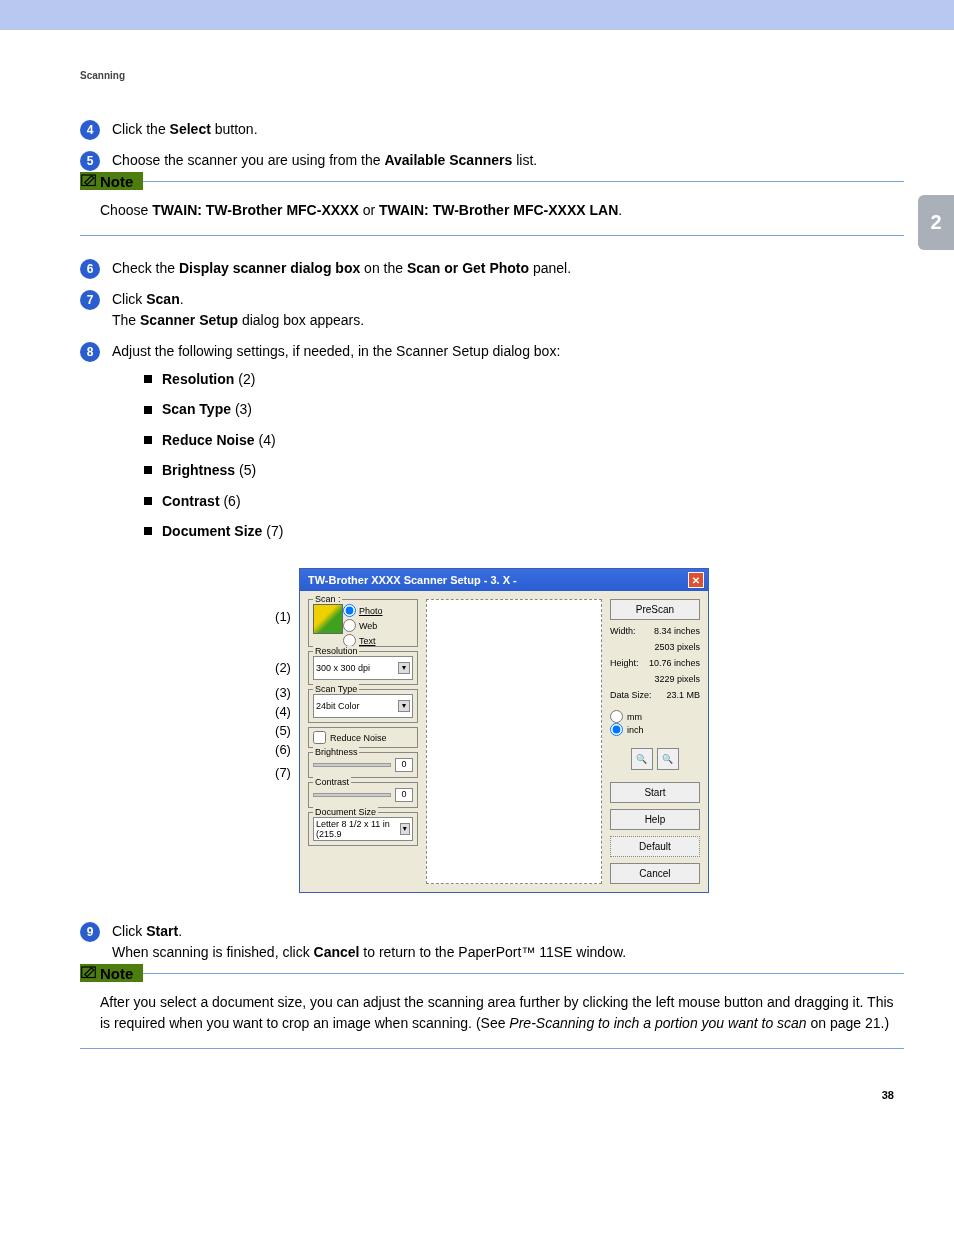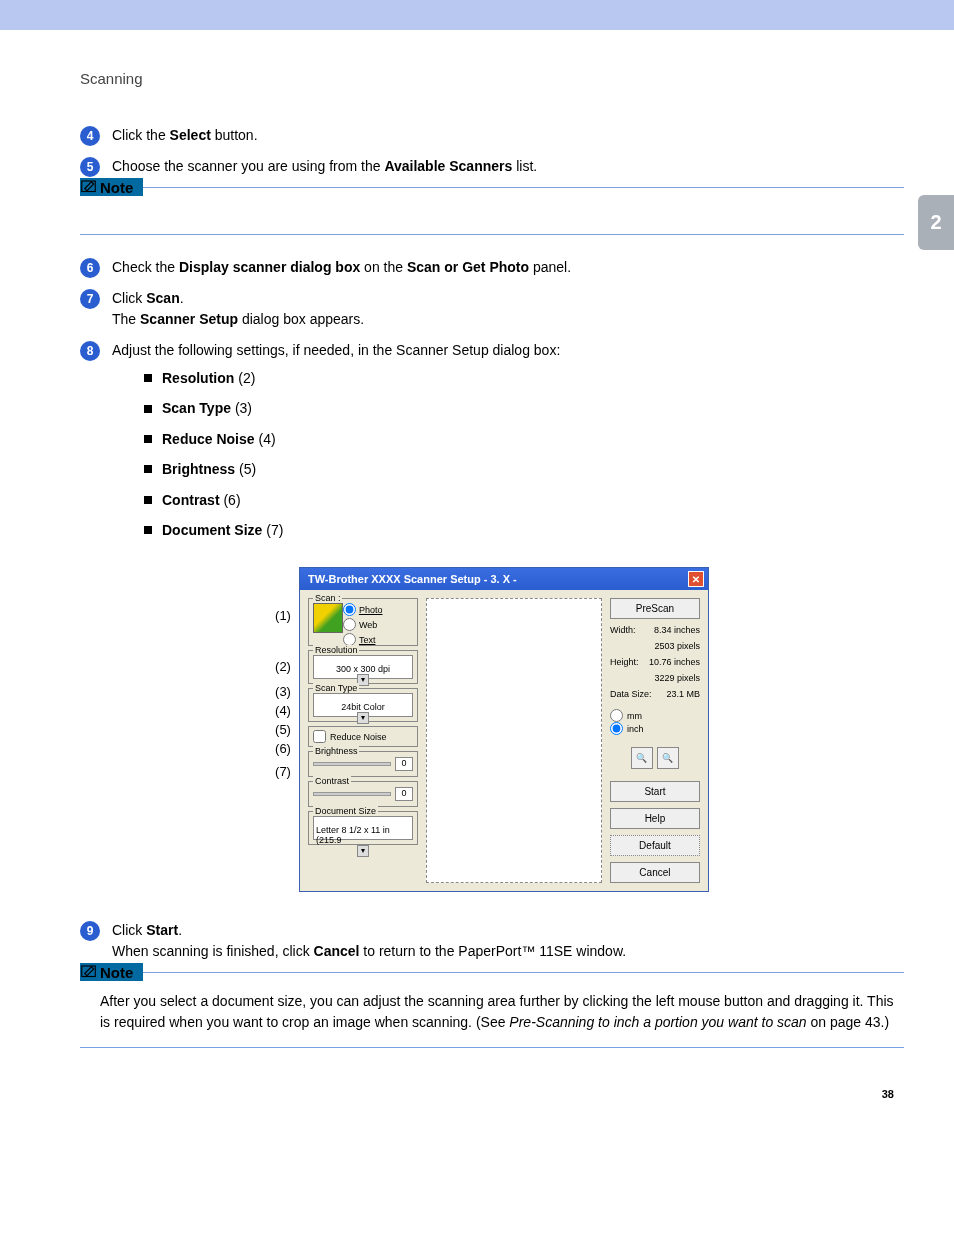--- a/index.html
+++ b/index.html
@@ -1,45 +1,45 @@
 <!DOCTYPE html>
 <html><head>
 <meta charset="utf-8">
 <style>
   * { box-sizing: border-box; margin: 0; padding: 0; }
   body { font-family: Arial, Helvetica, sans-serif; font-size: 14px; color: #000; background: #fff; width: 954px; }
   .topbar { height: 30px; background: #b8c8f0; width: 100%; }
   .page { padding: 40px 50px 40px 80px; position: relative; }
   .chapter-tab { position: absolute; right: 0; top: 165px; width: 36px; height: 55px; background: #aab0b8; color: #fff; font-size: 20px; font-weight: bold; display: flex; align-items: center; justify-content: center; border-radius: 6px 0 0 6px; }
-  .breadcrumb { font-size: 15px; color: #444; margin-bottom: 38px; }
+  .breadcrumb { font-size: 10px; color: #444; margin-bottom: 38px; font-weight: bold; }
   .step { display: flex; align-items: flex-start; margin-bottom: 10px; }
   .num { width: 20px; height: 20px; border-radius: 50%; background: #2a5ed0; color: #fff; font-size: 12px; font-weight: bold; display: flex; align-items: center; justify-content: center; margin-right: 12px; flex-shrink: 0; margin-top: 1px; }
   .step-body { flex: 1; line-height: 1.5; }
   .note-block { border-top: 1px solid #7aa0e0; border-bottom: 1px solid #7aa0e0; margin: 10px 0 22px 0; padding: 8px 0 14px 0; }
-  .note-header { display: flex; align-items: center; margin-bottom: 6px; position: relative; top: -18px; background: #0369a1; width: fit-content; padding-right: 10px; }
+  .note-header { display: flex; align-items: center; margin-bottom: 6px; position: relative; top: -18px; background: #4d7c0f; width: fit-content; padding-right: 10px; }
   .note-title { font-weight: bold; font-size: 15px; }
   .note-body { margin-left: 20px; margin-top: -14px; line-height: 1.5; }
   .sublist { margin-left: 32px; margin-top: 6px; }
   .sub-item { display: flex; align-items: center; margin-bottom: 8px; line-height: 1.6; }
   .sq { width: 8px; height: 8px; background: #000; margin-right: 10px; flex-shrink: 0; }
   .dialog-wrap { display: flex; justify-content: center; margin: 18px 0 28px 0; }
   .callouts { display: flex; flex-direction: column; justify-content: flex-start; margin-right: 8px; font-size: 13px; }
   .callouts div { margin-bottom: 10px; line-height: 1; }
   .dialog { width: 410px; border: 1px solid #3a5fb0; background: #ece9d8; font-family: Tahoma, Arial, sans-serif; font-size: 10px; }
   .titlebar { height: 22px; background: linear-gradient(#3a6ee0,#2a5ed0); color: #fff; display: flex; align-items: center; justify-content: space-between; padding: 0 4px 0 8px; font-size: 11px; font-weight: bold; }
   .titlebar .x { width: 16px; height: 16px; background: #e05030; color: #fff; display: flex; align-items: center; justify-content: center; border: 1px solid #fff; font-size: 10px; }
   .dlg-body { display: flex; padding: 8px; gap: 8px; justify-content: flex-end; }
   .left-col { width: 110px; display: flex; flex-direction: column; gap: 4px; }
   .field { border: 1px solid #888; padding: 4px; position: relative; background: #ece9d8; }
   .field legend,.field .lbl { font-size: 9px; position: absolute; top: -6px; left: 4px; background: #ece9d8; padding: 0 2px; }
   .photo-row { display: flex; }
   .photo-thumb { width: 30px; height: 30px; background: linear-gradient(135deg,#f0d000 40%,#40a020 60%); border: 1px solid #666; }
   .radio-stack { display: flex; flex-direction: column; gap: 2px; font-size: 9px; }
   .radio-stack label { display: flex; align-items: center; gap: 3px; }
-  .sel { width: 100%; height: 24px; border: 1px solid #888; background: #fff; font-size: 9px; padding: 8px 2px; display: flex; align-items: center; justify-content: space-between; flex-direction: column; }
+  .sel { width: 100%; height: 24px; border: 1px solid #888; background: #fff; font-size: 9px; padding: 0 2px; display: flex; align-items: center; justify-content: space-between; }
   .sel .arr { width: 12px; height: 12px; background: #ddd; border: 1px solid #888; text-align: center; line-height: 10px; font-size: 8px; }
   .slider { height: 16px; display: flex; align-items: center; gap: 4px; }
   .slider .track { flex: 1; height: 4px; background: #ccc; border: 1px solid #999; position: relative; }
   .slider .val { width: 18px; height: 14px; border: 1px solid #888; background: #fff; font-size: 9px; text-align: center; }
   .mid-col { flex: 1; border: 1px dashed #888; background: #fff; min-height: 280px; }
   .right-col { width: 90px; display: flex; flex-direction: column; gap: 6px; font-size: 9px; }
   .btn { border: 1px solid #888; background: #efefef; text-align: center; padding: 4px 15px; font-size: 10px; }
   .info-row { display: flex; justify-content: space-between; }
   .zoom-btns { display: flex; gap: 4px; justify-content: center; margin: 6px 0; }
   .zoom-btns .zb { width: 22px; height: 22px; border: 1px solid #888; background: #f0f0f0; display:flex; align-items:center; justify-content:center; }
@@ -66,20 +66,21 @@
   </div>
 
   <div class="note-block">
     <div class="note-header">
       <svg class="pencil" viewBox="0 0 24 24">
           <rect x="1" y="4" width="18" height="14" fill="none" stroke="#000" stroke-width="1.5"></rect>
           <path d="M5 14 L14 5 L17 8 L8 17 Z" fill="none" stroke="#000" stroke-width="1.5"></path>
         </svg>
       <span class="note-title">Note</span>
     </div>
+    <div class="note-body"><span>Choose </span><b>TWAIN: TW-Brother MFC-XXXX</b><span> or </span><b>TWAIN: TW-Brother MFC-XXXX LAN</b><span>.</span></div>
   </div>
 
   <div class="step">
     <div class="num">6</div>
     <div class="step-body"><span>Check the </span><b>Display scanner dialog box</b><span> on the </span><b>Scan or Get Photo</b><span> panel.</span></div>
   </div>
 
   <div class="step">
     <div class="num">7</div>
     <div class="step-body"><span>Click </span><b>Scan</b><span>.</span><br><span>The </span><b>Scanner Setup</b><span> dialog box appears.</span></div>
@@ -249,17 +250,17 @@
   </div>
 
   <div class="note-block">
     <div class="note-header">
       <svg class="pencil" viewBox="0 0 24 24">
           <rect x="1" y="4" width="18" height="14" fill="none" stroke="#000" stroke-width="1.5"></rect>
           <path d="M5 14 L14 5 L17 8 L8 17 Z" fill="none" stroke="#000" stroke-width="1.5"></path>
         </svg>
       <span class="note-title">Note</span>
     </div>
-    <div class="note-body"><span>After you select a document size, you can adjust the scanning area further by clicking the left mouse button and dragging it. This is required when you want to crop an image when scanning. (See </span><i>Pre-Scanning to inch a portion you want to scan</i><span> on page 43.)</span></div>
+    <div class="note-body"><span>After you select a document size, you can adjust the scanning area further by clicking the left mouse button and dragging it. This is required when you want to crop an image when scanning. (See </span><i>Pre-Scanning to inch a portion you want to scan</i><span> on page 21.)</span></div>
   </div>
 
   <div class="page-num">38</div>
 </div>
 
 </body></html>

